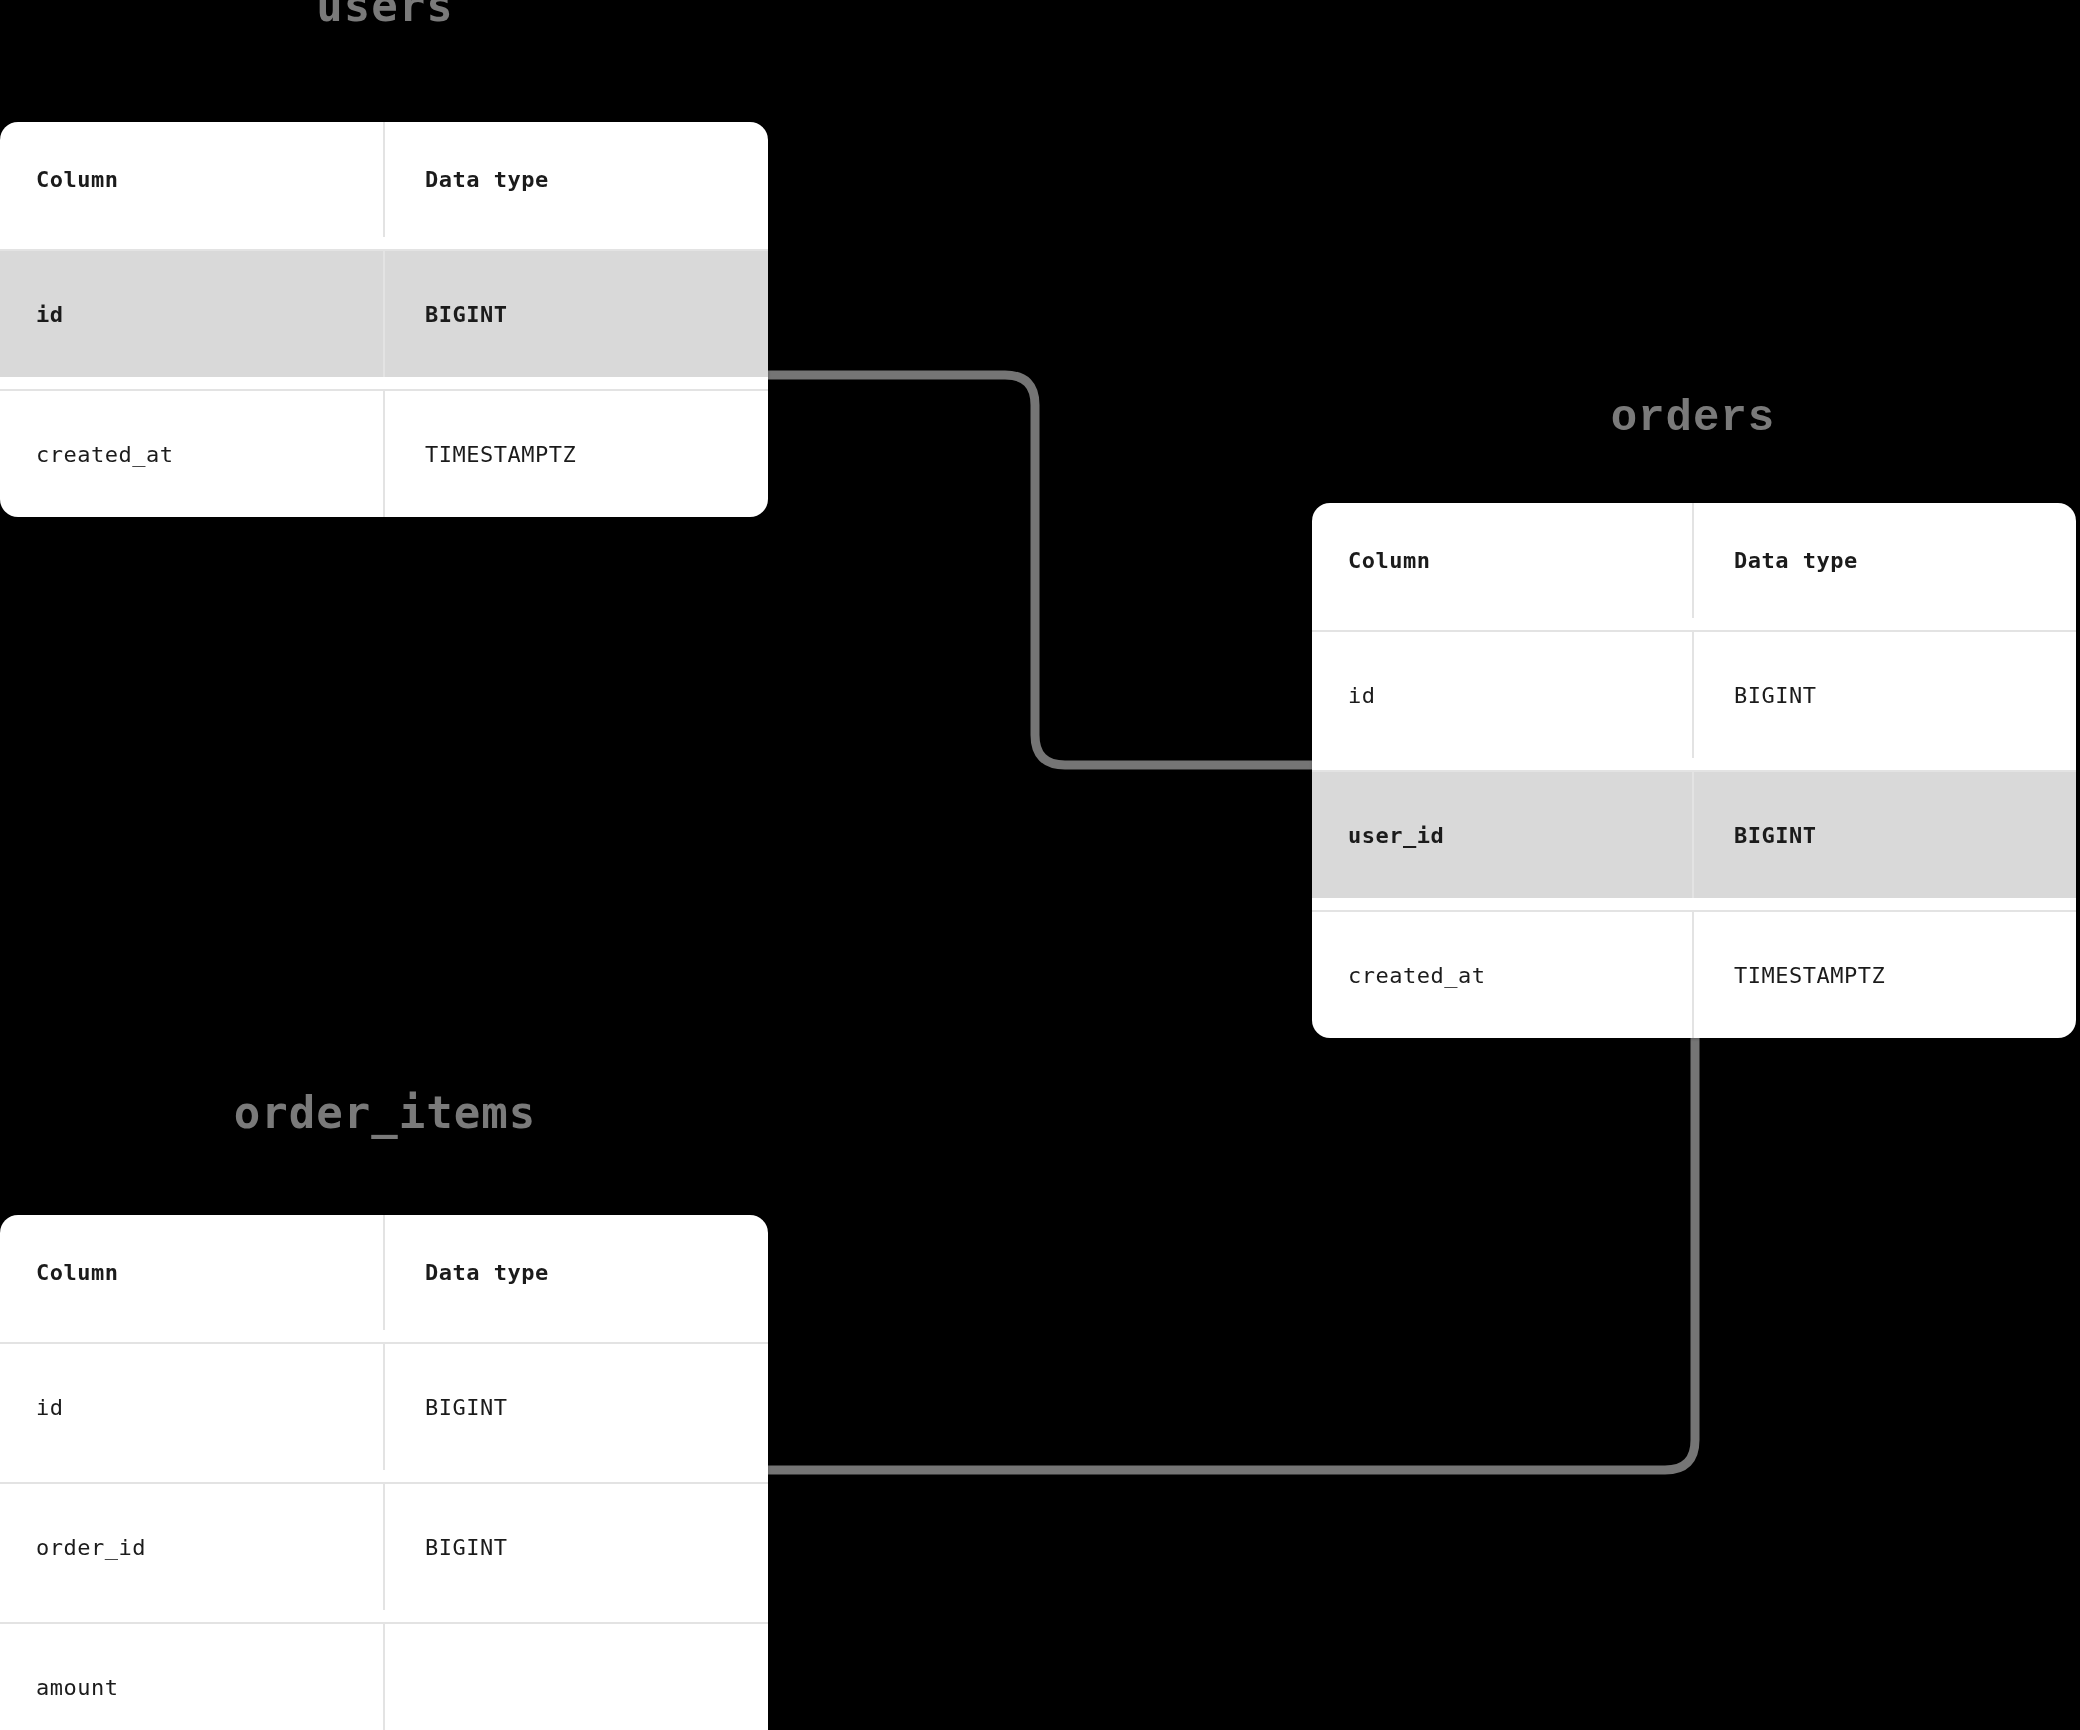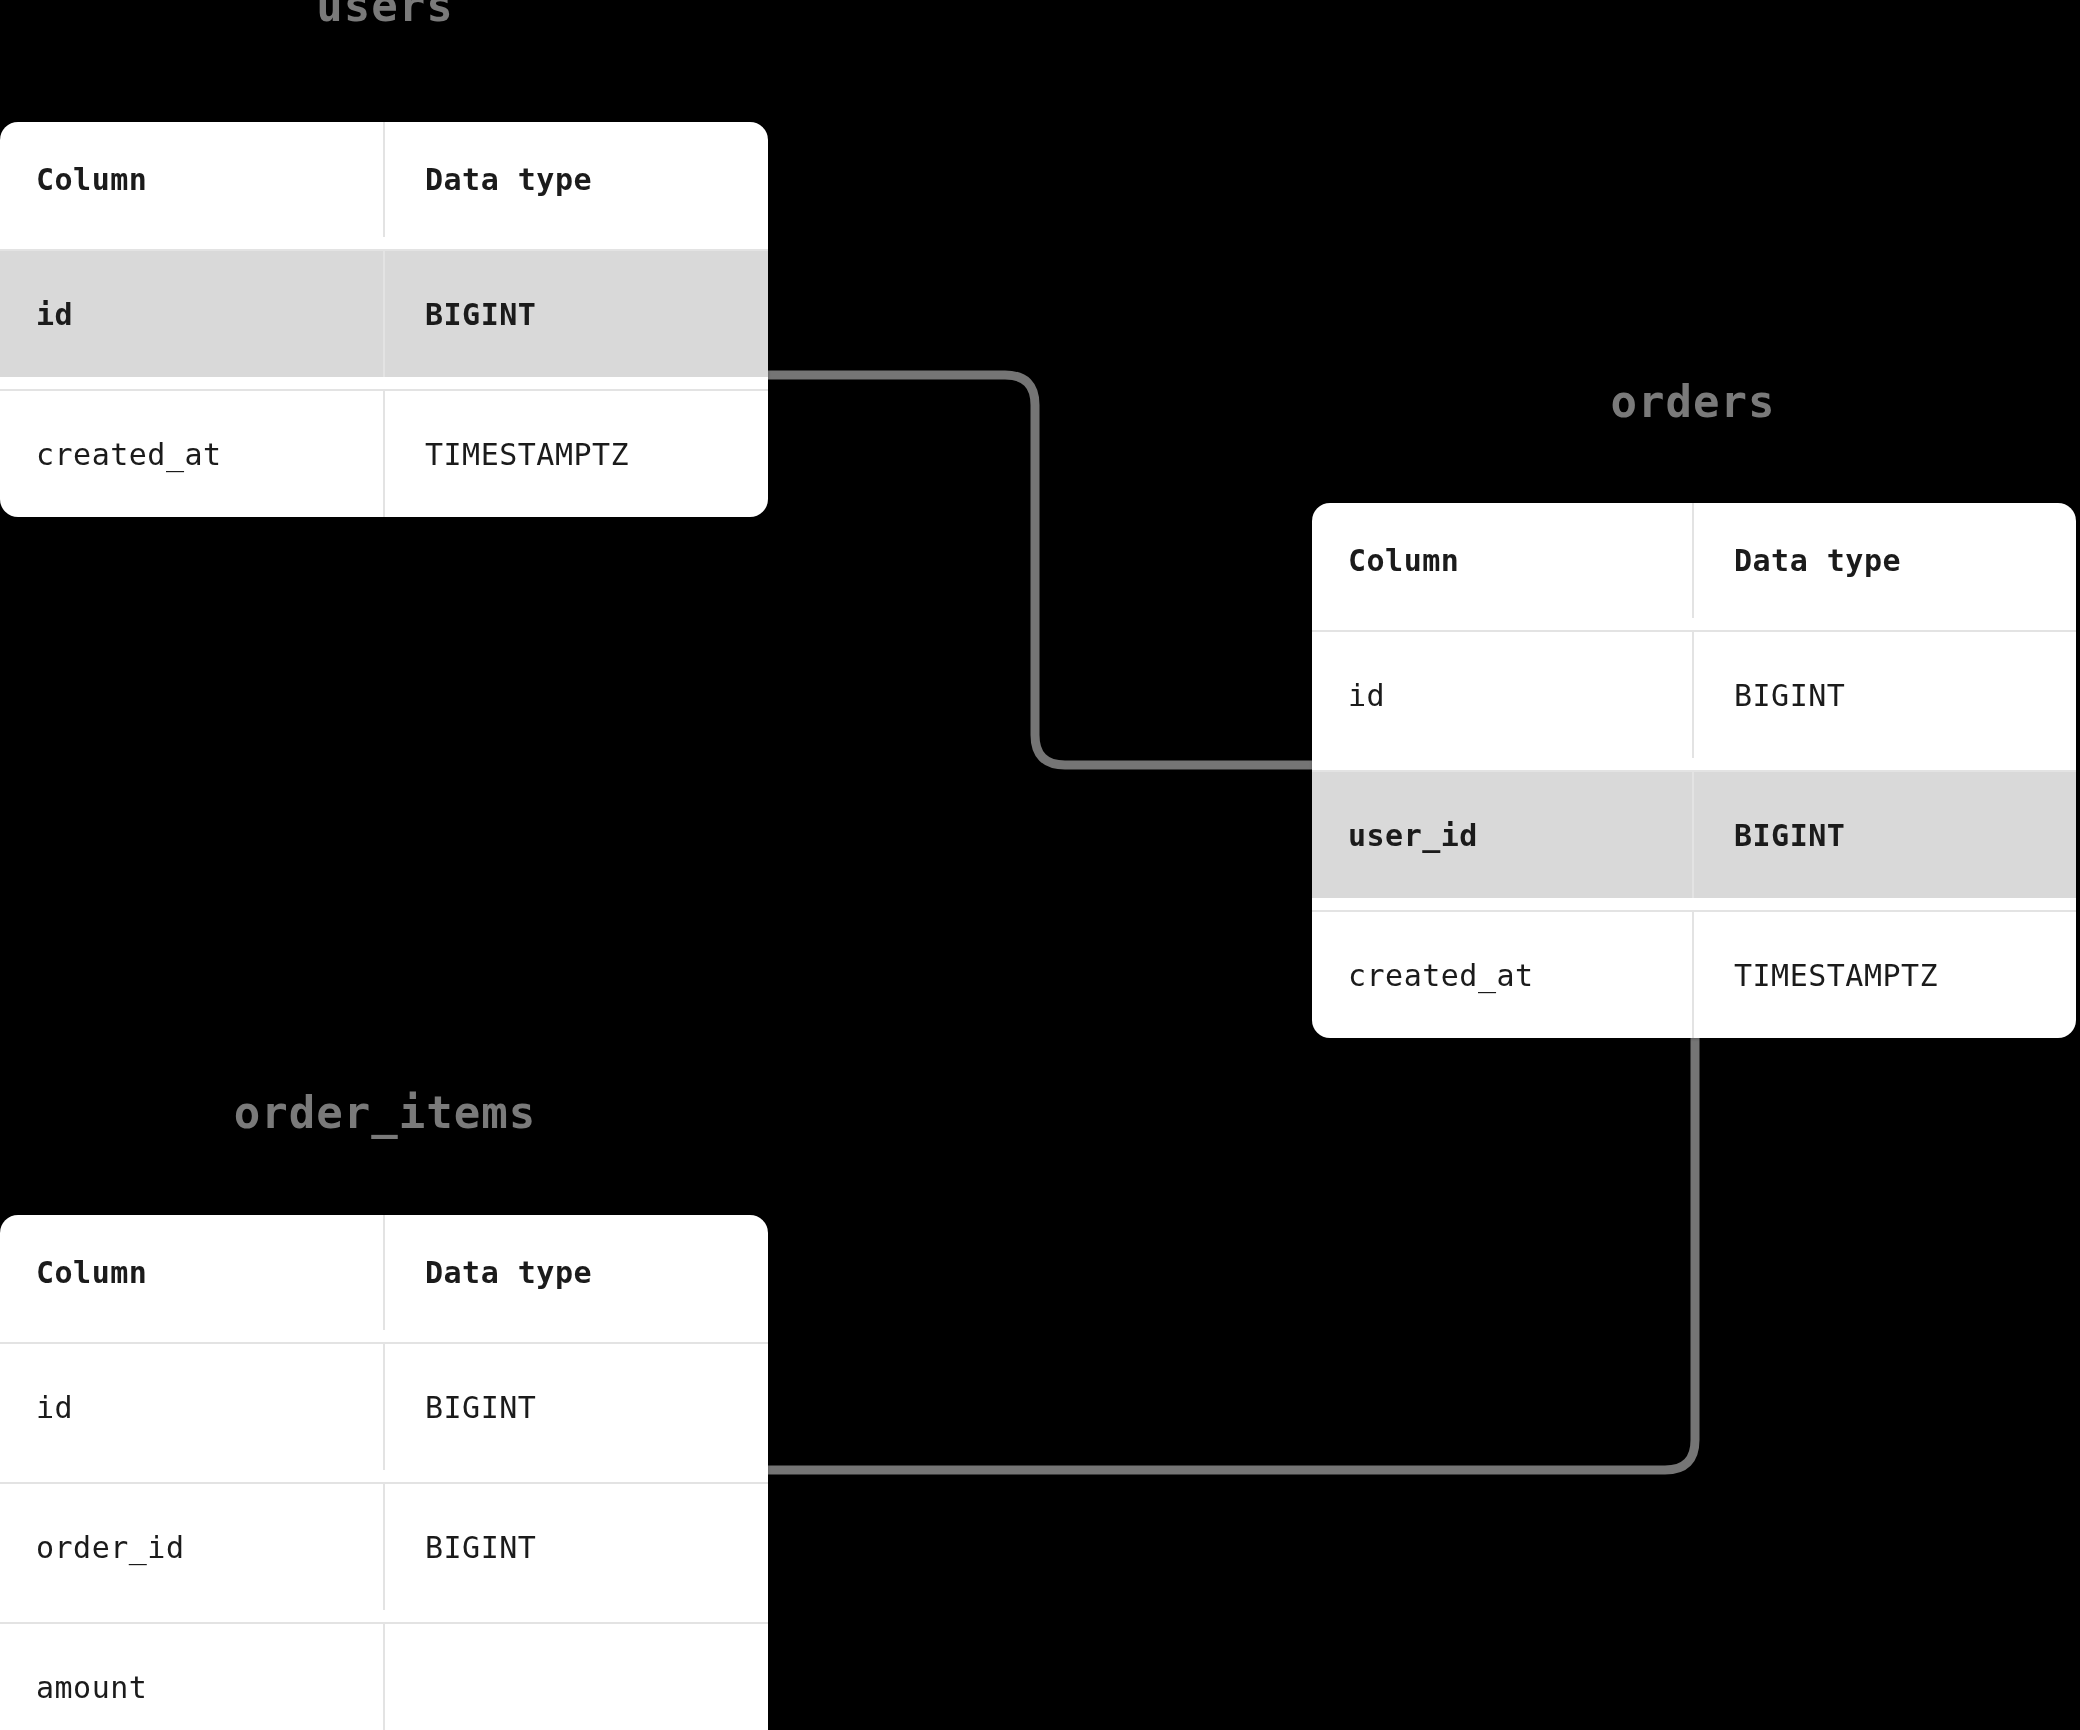--- a/index.html
+++ b/index.html
@@ -79,21 +79,21 @@
   }
   .row.highlight .cell {
     font-weight: 700;
   }
 
   .cell {
     display: flex;
     align-items: center;
     box-sizing: border-box;
     font-family: "DejaVu Sans Mono", "Liberation Mono", monospace;
-    font-size: 30px;
+    font-size: 22px;
     color: #1b1b1b;
     letter-spacing: 0.5px;
     white-space: nowrap;
     overflow: hidden;
   }
   .cell.col-name {
     padding-left: 36px;
     border-right: 2px solid #e3e3e3;
   }
   .cell.col-type {
@@ -105,21 +105,21 @@
   #node-users { left: 0px; top: 0px; width: 770px; }
   #node-users .node-title { top: -16px; }
   #node-users .card { left: 0px; top: 122px; width: 768px; }
   #node-users .cell.col-name { width: 385px; min-width: 385px; }
   #node-users .cell.col-type { width: 383px; min-width: 383px; }
   #node-users .row { height: 128px; }
   #node-users .row.header-row { height: 115px; }
 
   
   #node-orders { left: 1310px; top: 380px; width: 766px; }
-  #node-orders .node-title { top: 0px; }
+  #node-orders .node-title { top: 16px; font-family: Liberation Mono, monospace; }
   #node-orders .card { left: 2px; top: 123px; width: 764px; }
   #node-orders .cell.col-name { width: 382px; min-width: 382px; }
   #node-orders .cell.col-type { width: 380px; min-width: 380px; }
   #node-orders .row { height: 128px; }
   #node-orders .row.header-row { height: 115px; }
 
   
   #node-order-items { left: 0px; top: 1075px; width: 770px; }
   #node-order-items .node-title { top: 16px; }
   #node-order-items .card { left: 0px; top: 140px; width: 768px; }

